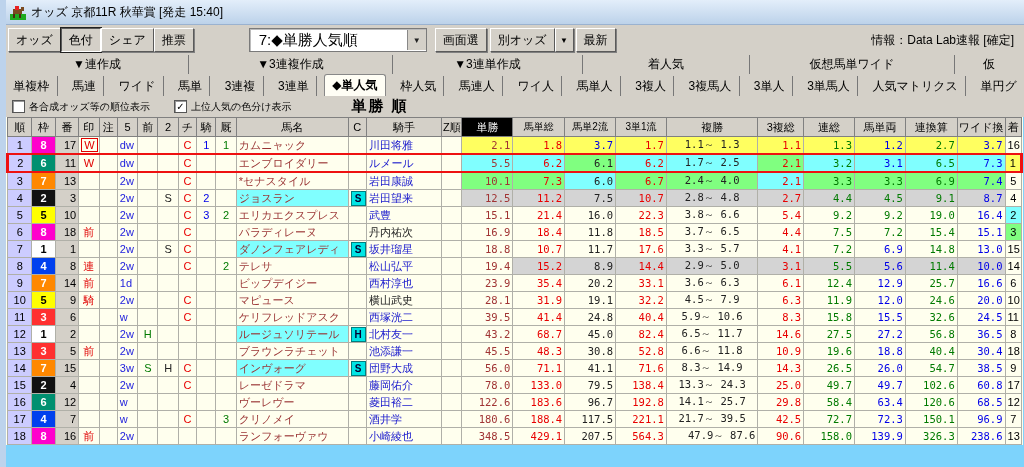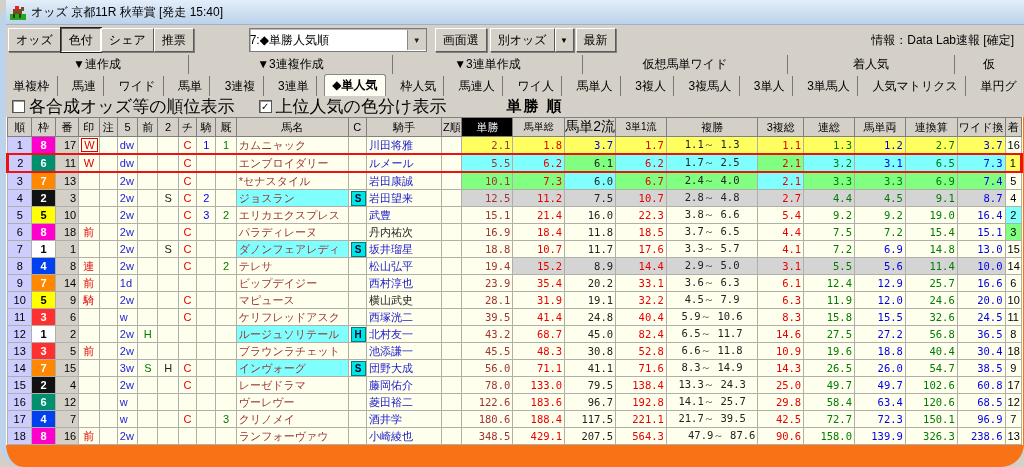--- a/index.html
+++ b/index.html
@@ -1,54 +1,54 @@
 <!DOCTYPE html>
 <html><head>
 <meta charset="utf-8">
 <style>
   html,body{margin:0;padding:0;}
   body{width:1024px;height:467px;overflow:hidden;background:#d4d0c8;
        font-family:"Liberation Sans","DejaVu Sans",sans-serif;font-size:11px;color:#000;}
   .window{position:relative;width:1024px;height:467px;box-sizing:border-box;
-          border-left:6px solid #bdd3ec;background:#f97316;border-radius:23px;}
+          border-left:6px solid #bdd3ec;background:#7dd3fc;}
   
   .titlebar{height:24px;background:linear-gradient(#e3eefa,#bcd2ea);display:flex;align-items:center;
             padding-left:4px;border-bottom:1px solid #9ab2d0;}
   .titlebar .ttl{font-size:12px;margin-left:5px;}
   .appicon{width:16px;height:16px;display:inline-block;}
   
   .toolbar{height:30px;display:flex;align-items:center;padding:0 6px 0 2px;background:#d4d0c8;}
   .btn{display:inline-flex;align-items:center;justify-content:center;height:22px;padding:0 7px;
        background:#d4d0c8;border:1px solid;border-color:#fff #5a5a5a #5a5a5a #fff;
        box-shadow:1px 1px 0 #808080;font-size:12px;white-space:nowrap;cursor:default;}
   .btn.pressed{border-color:#5a5a5a #fff #fff #5a5a5a;box-shadow:none;outline:1px solid #222;}
   .btn.disabled{color:#8f8f8f;box-shadow:none;border-color:#e8e8e8 #9a9a9a #9a9a9a #e8e8e8;}
   .combo{display:inline-flex;height:22px;margin-left:55px;border:1px solid #7a7a7a;background:#fff;width:176px;
          align-items:center;box-shadow:inset 1px 1px 0 #bbb;}
-  .combo .val{flex:1;padding-left:0;font-size:12px;white-space:nowrap;overflow:hidden;}
+  .combo .val{flex:1;padding-left:9px;font-size:15px;white-space:nowrap;overflow:hidden;}
   .combo .arr{width:18px;height:20px;background:#d4d0c8;border-left:1px solid #888;
               display:flex;align-items:center;justify-content:center;font-size:8px;color:#222;}
   .smallarr{width:17px;height:22px;padding:0;font-size:8px;}
   .info{margin-left:auto;font-size:12px;white-space:nowrap;padding-right:4px;}
   
   .tabrow1{height:19px;display:flex;align-items:center;background:#d4d0c8;font-size:12px;}
   .tg{display:flex;align-items:center;justify-content:center;height:100%;border-right:1px solid #777;
       white-space:nowrap;overflow:hidden;}
   .tg:last-child{border-right:none;}
   .tabrow2{height:22px;display:flex;align-items:flex-end;background:#d4d0c8;font-size:12px;gap:7px;}
   .tab{display:flex;align-items:center;justify-content:center;height:20px;padding:0 6px;white-space:nowrap;
        border-right:1px solid #777;flex:1 1 auto;overflow:hidden;}
   .tab:last-child{border-right:none;}
   .tab.active{background:#fffef5;border:1px solid #888;border-bottom:none;border-radius:3px 3px 0 0;
               font-weight:bold;height:21px;}
   
   .optrow{height:21px;display:flex;align-items:center;padding-left:6px;background:#d4d0c8;}
   .cb{width:11px;height:11px;background:#fff;border:1px solid #555;box-shadow:inset 1px 1px 0 #999;
       display:inline-flex;align-items:center;justify-content:center;font-size:10px;font-weight:bold;margin-right:4px;}
-  .optlabel{margin-right:24px;font-size:17px;}
+  .optlabel{margin-right:24px;font-size:10px;}
   .sortlabel{font-size:15px;font-weight:bold;margin-left:36px;letter-spacing:2px;}
   
   table{border-collapse:collapse;table-layout:fixed;width:1017px;background:#ffffee;}
   th{background:#d4d0c8;border:1px solid #808080;font-size:11px;font-weight:normal;height:18px;
      padding:0;white-space:nowrap;overflow:hidden;}
   th.sorted{background:#000;color:#fff;}
   td{border:1px solid #b0b0a8;height:16px;padding:0 2px;font-size:11px;white-space:nowrap;overflow:hidden;background:#ffffee;}
   td.num{font-family:"DejaVu Sans Mono","Liberation Mono",monospace;font-size:10.5px;text-align:right;}
   td.ctr{text-align:center;}
   .c-jun{background:#ccccff;text-align:center;}
@@ -98,22 +98,22 @@
     <span class="btn" style="margin-left:3px">別オッズ</span>
     <span class="btn smallarr">▼</span>
     <span class="btn" style="margin-left:2px">最新</span>
     <span class="info">情報：Data Lab速報 [確定]</span>
   </div>
 
   <div class="tabrow1" id="tabrow1">
       <span class="tg" style="width: 182px;">▼連作成</span>
       <span class="tg" style="width: 203px;">▼3連複作成</span>
       <span class="tg" style="width: 189px;">▼3連単作成</span>
+      <span class="tg" style="width: 166px;">着人気</span>
       <span class="tg" style="width: 204px;">仮想馬単ワイド</span>
-      <span class="tg" style="width: 166px;">着人気</span>
       <span class="tg" style="width: 68px;">仮</span>
     </div>
   <div class="tabrow2" id="tabrow2">
       <span class="tab">単複枠</span>
       <span class="tab">馬連</span>
       <span class="tab">ワイド</span>
       <span class="tab">馬単</span>
       <span class="tab">3連複</span>
       <span class="tab">3連単</span>
       <span class="tab active">◆単人気</span>
@@ -178,21 +178,21 @@
           <th>2</th>
           <th>チ</th>
           <th>騎</th>
           <th>厩</th>
           <th>馬名</th>
           <th>C</th>
           <th>騎手</th>
           <th>Z順</th>
           <th class="sorted">単勝</th>
           <th style="font-size: 10px;">馬単総</th>
-          <th style="font-size: 14px;">馬単2流</th>
+          <th style="font-size: 10px;">馬単2流</th>
           <th style="font-size: 10px;">3単1流</th>
           <th>複勝</th>
           <th>3複総</th>
           <th>連総</th>
           <th>馬単両</th>
           <th>連換算</th>
           <th>ワイド換</th>
           <th>着</th>
         </tr>
       </thead>

